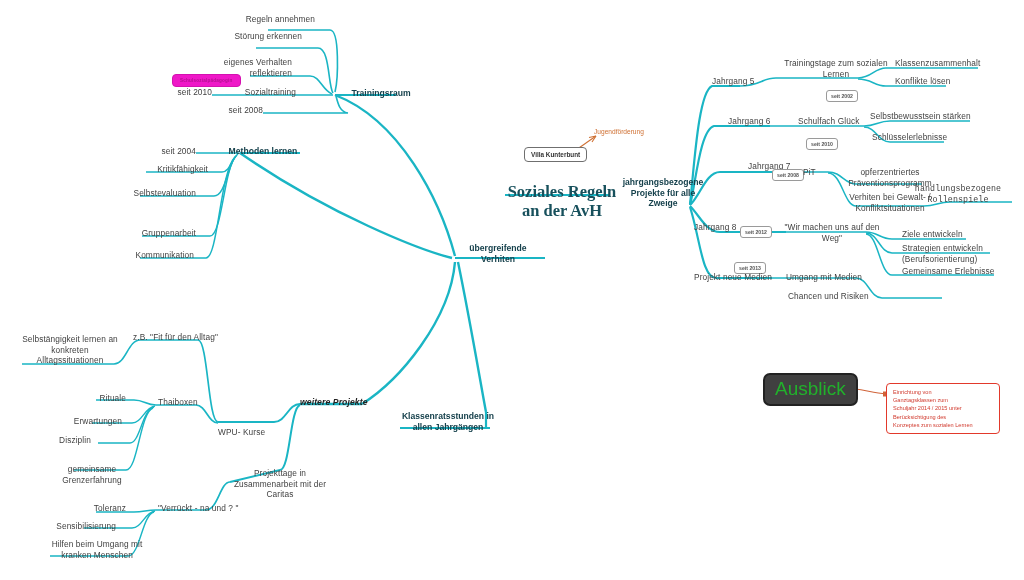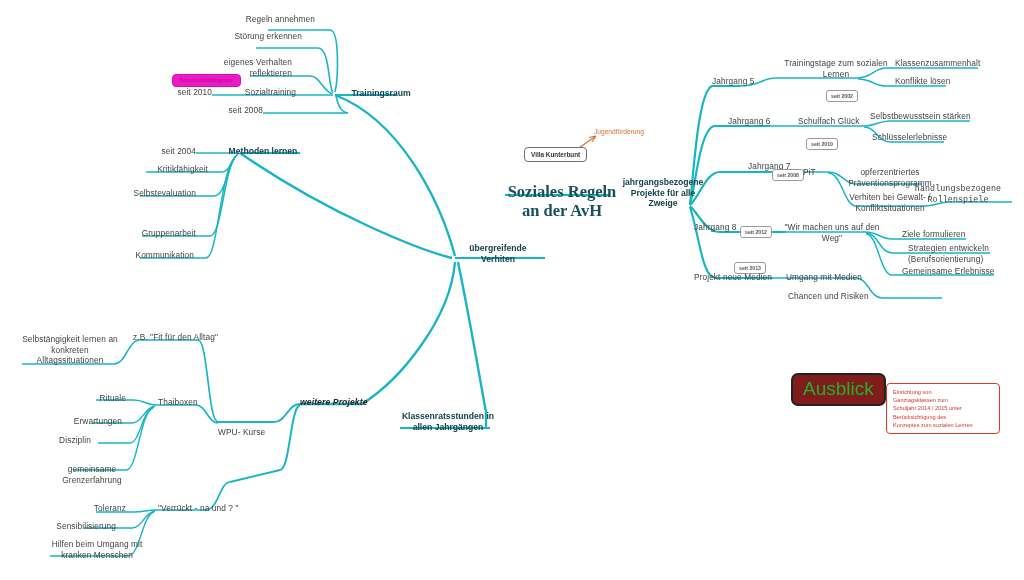--- a/index.html
+++ b/index.html
@@ -81,23 +81,22 @@
     font-weight:bold;
     padding:2px 7px;
     white-space:nowrap;
     letter-spacing:.2px;
   }
   
   .ausblick-box{
     position:absolute;
     border:2px solid #222;
     border-radius:7px;
-    background:#7f1d1d;
+    background:#404040;
     padding:3px 10px 4px;
-    margin-left:28px;
   }
   .ausblick-box span{
     font-size:19px;line-height:22px;color:#21b12b;font-weight:normal;
     font-family:"Liberation Sans", sans-serif;
   }
   .red-box{
     position:absolute;
     border:1px solid #e2392b;
     border-radius:4px;
     background:#fff;
@@ -285,22 +284,22 @@
 Präventionsprogramm</div>
   <div class="lbl ctr" style="left:838px;top:192px;width:104px;">Verhiten bei Gewalt- /
 Konfliktsituationen</div>
   <div class="lbl ctr" style="left:908px;top:184px;width:100px;font-family:Liberation Mono, monospace;">handlungsbezogene
 Rollenspiele</div>
 
   <div class="lbl" style="left:694px;top:222px;">Jahrgang 8</div>
   <div class="chip" style="left:740px;top:226px;">seit 2012</div>
   <div class="lbl ctr" style="left:778px;top:222px;width:108px;">"Wir machen uns auf den
 Weg"</div>
-  <div class="lbl" style="left:902px;top:229px;">Ziele formulieren</div>
-  <div class="lbl" style="left:902px;top:243px;margin-left:6px;">Strategien entwickeln
+  <div class="lbl" style="left:902px;top:229px;">Ziele entwickeln</div>
+  <div class="lbl" style="left:902px;top:243px;">Strategien entwickeln
 (Berufsorientierung)</div>
   <div class="lbl" style="left:902px;top:266px;">Gemeinsame Erlebnisse</div>
 
   <div class="chip" style="left:734px;top:262px;">seit 2013</div>
   <div class="lbl" style="left:694px;top:272px;">Projekt neue Medien</div>
   <div class="lbl" style="left:786px;top:272px;">Umgang mit Medien</div>
   <div class="lbl" style="left:788px;top:291px;">Chancen und Risiken</div>
 
   <div class="ital lbl" style="left:300px;top:397px;font-size:8.6px;">weitere Projekte</div>
 
@@ -311,20 +310,23 @@
 konkreten
 Alltagssituationen</div>
 
   <div class="lbl" style="left:158px;top:397px;">Thaiboxen</div>
   <div class="lbl rgt" style="left:56px;top:393px;width:70px;">Rituale</div>
   <div class="lbl rgt" style="left:52px;top:416px;width:70px;">Erwartungen</div>
   <div class="lbl rgt" style="left:40px;top:435px;width:70px;text-align:center;">Disziplin</div>
   <div class="lbl ctr" style="left:54px;top:452px;width:76px;margin-top:12px;">gemeinsame
 Grenzerfahrung</div>
 
+  <div class="lbl ctr" style="left:228px;top:468px;width:104px;">Projekttage in
+Zusammenarbeit mit der
+Caritas</div>
   <div class="lbl" style="left:158px;top:503px;">"Verrückt - na und ? "</div>
   <div class="lbl rgt" style="left:56px;top:503px;width:70px;">Toleranz</div>
   <div class="lbl rgt" style="left:32px;top:521px;width:84px;">Sensibilisierung</div>
   <div class="lbl ctr" style="left:42px;top:539px;width:110px;">Hilfen beim Umgang mit
 kranken Menschen</div>
 
   <div class="branch-head" style="left:396px;top:411px;width:104px;">Klassenratsstunden in
 allen Jahrgängen</div>
 
   <div class="ausblick-box" style="left:763px;top:373px;">

